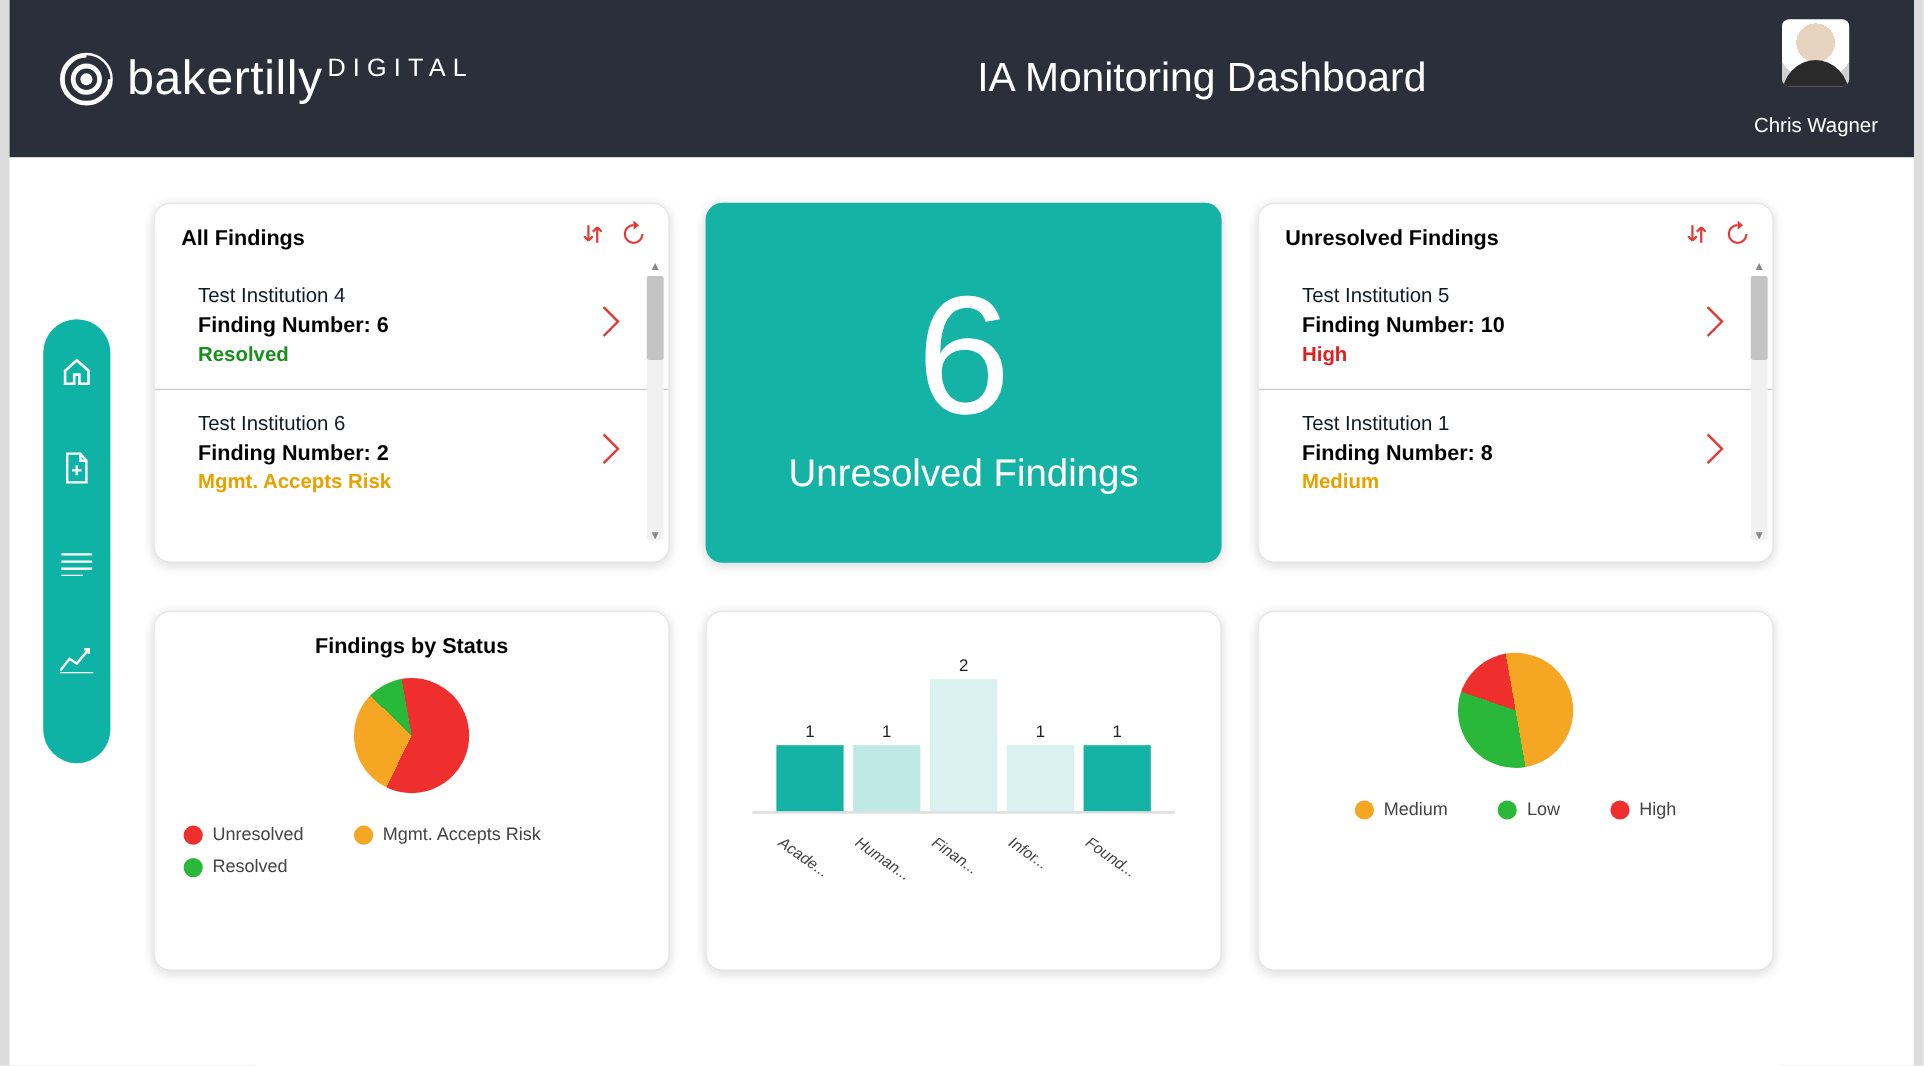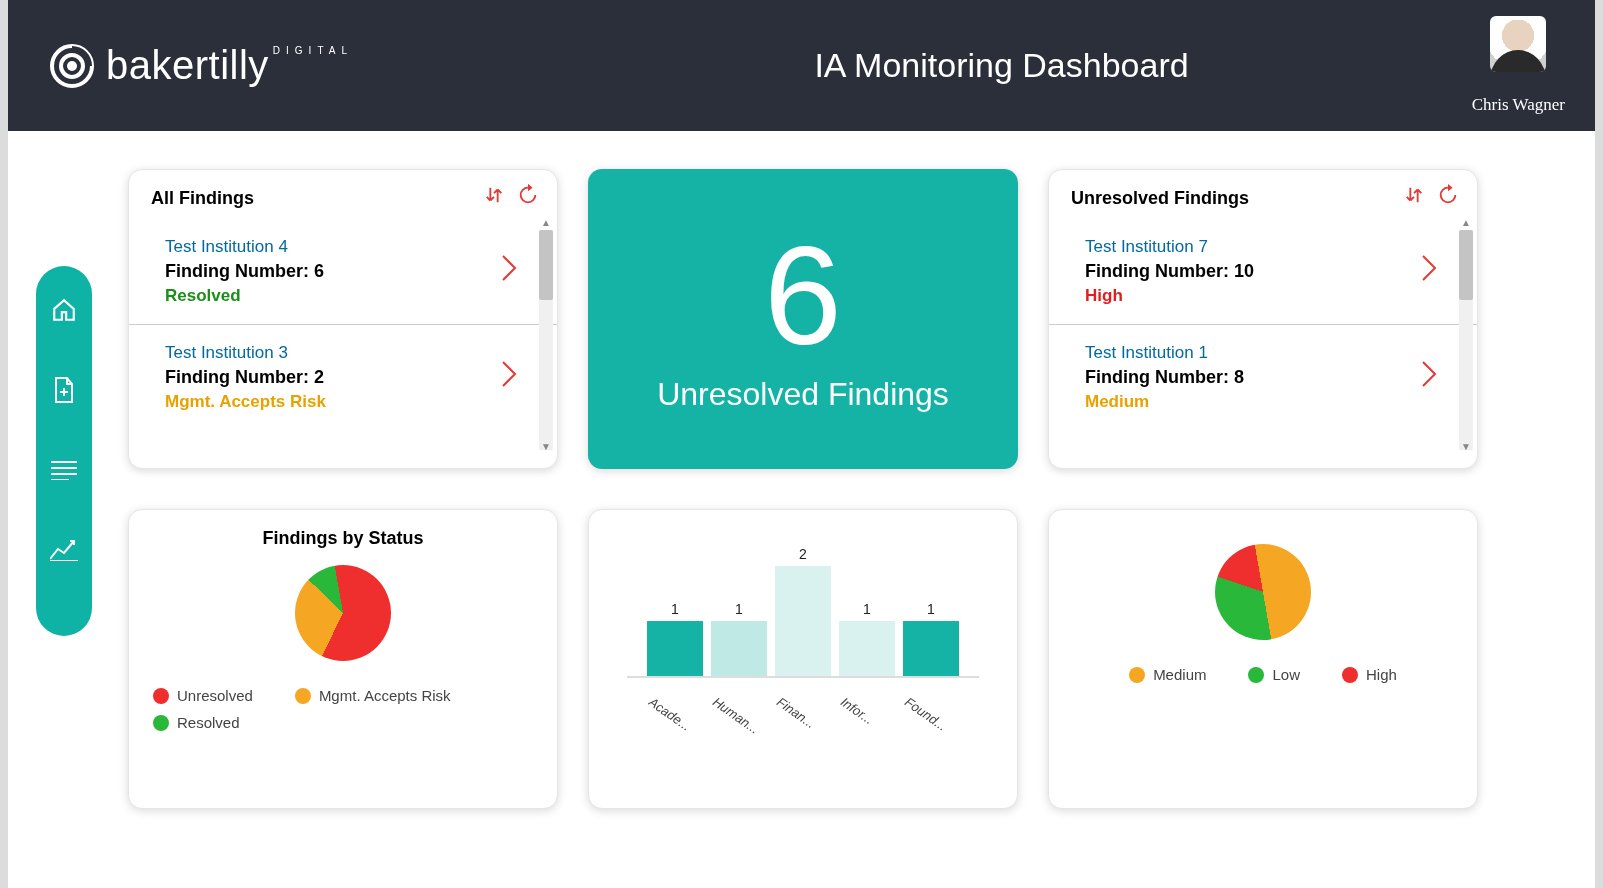--- a/index.html
+++ b/index.html
@@ -26,39 +26,39 @@
     color: #fff;
     position: relative;
   }
   .logo { display: flex; align-items: center; }
   .logo-mark {
     width: 48px; height: 48px; margin-right: 10px;
     position: relative;
   }
   .logo-text { display: flex; flex-direction: row; }
   .logo-name { font-size: 40px; font-weight: 500; letter-spacing: 0.5px; }
-  .logo-sub { font-size: 10px; letter-spacing: 6px; margin-top: 2px; padding-left: 4px; }
+  .logo-sub { font-size: 21px; letter-spacing: 6px; margin-top: 2px; padding-left: 4px; }
   .page-title {
     position: absolute; left: 0; right: 0; text-align: center;
     font-size: 34px; font-weight: 400; pointer-events: none;
     transform: translateX(200px);
   }
   .user {
     margin-left: auto; display: flex; flex-direction: column; align-items: center;
   }
   .avatar {
     width: 56px; height: 56px; border-radius: 6px;
     background: radial-gradient(circle at 50% 35%, #e8d3c0 0 35%, #ffffff 35% 70%, #d0d0d0 70%);
     position: relative; overflow: hidden;
   }
   .avatar::after {
     content: ""; position: absolute; bottom: -8px; left: 50%; transform: translateX(-50%);
     width: 56px; height: 30px; background: #2a2a2a; border-radius: 50% 50% 0 0 / 100% 100% 0 0;
   }
-  .user-name { font-size: 17px; margin-top: 23px; font-family: Liberation Serif, serif; }
+  .user-name { font-size: 17px; margin-top: 23px; }
 
   .body {
     position: relative;
     height: calc(888px - 131px);
     padding: 38px 70px 30px 120px;
   }
 
   .sidebar {
     position: absolute;
     left: 28px; top: 135px;
@@ -107,21 +107,21 @@
   }
   .list-arrow-dn { position:absolute; bottom:-2px; left:2px; font-size:10px; color:#888;}
   .list-arrow-up { position:absolute; top:-13px; left:2px; font-size:10px; color:#888;}
   .list-item {
     border-top: 1px solid #ccc;
     padding: 18px 40px 18px 36px;
     display: flex; align-items: center; justify-content: space-between;
     cursor: pointer;
   }
   .list-item:first-of-type { border-top: none; }
-  .li-text .inst { color: #0369a1; font-size: 17px; margin-bottom: 4px; }
+  .li-text .inst { color: #0f172a; font-size: 17px; margin-bottom: 4px; }
   .li-text .num { font-weight: 700; font-size: 18px; margin-bottom: 4px; }
   .li-text .status { font-weight: 700; font-size: 17px; }
   .status-Resolved { color: #1a8f1a; }
   .status-MgmtAcceptsRisk { color: #e8a200; }
   .status-High { color: #e02020; }
   .status-Medium { color: #e8a200; }
   .chevron { color: #e53935; font-size: 26px; }
 
   .big-tile {
     background: #14b3a6;
@@ -255,21 +255,21 @@
         <div class="status status-Resolved">Resolved</div>
       </div>
       <div class="chevron">
         <svg width="16" height="28" viewBox="0 0 16 28" fill="none" stroke="#e53935" stroke-width="2">
                   <polyline points="2,2 14,14 2,26"></polyline>
                 </svg>
       </div>
             </div>
             <div class="list-item">
       <div class="li-text">
-        <div class="inst">Test Institution 3</div>
+        <div class="inst">Test Institution 6</div>
         <div class="num">Finding Number: 2</div>
         <div class="status status-MgmtAcceptsRisk">Mgmt. Accepts Risk</div>
       </div>
       <div class="chevron">
         <svg width="16" height="28" viewBox="0 0 16 28" fill="none" stroke="#e53935" stroke-width="2">
                   <polyline points="2,2 14,14 2,26"></polyline>
                 </svg>
       </div>
             </div>
           </div>
@@ -299,21 +299,21 @@
               <svg width="22" height="22" viewBox="0 0 24 24" fill="none" stroke="#e53935" stroke-width="2">
                   <path d="M20 12 A8 8 0 1 1 12 4"></path>
                   <path d="M12 0 L12 8 L17 4 Z" fill="#e53935" stroke="none"></path>
                 </svg>
             </span>
           </div>
         </div>
         <div id="unresolved-findings-list">
             <div class="list-item">
       <div class="li-text">
-        <div class="inst">Test Institution 7</div>
+        <div class="inst">Test Institution 5</div>
         <div class="num">Finding Number: 10</div>
         <div class="status status-High">High</div>
       </div>
       <div class="chevron">
         <svg width="16" height="28" viewBox="0 0 16 28" fill="none" stroke="#e53935" stroke-width="2">
                   <polyline points="2,2 14,14 2,26"></polyline>
                 </svg>
       </div>
             </div>
             <div class="list-item">

